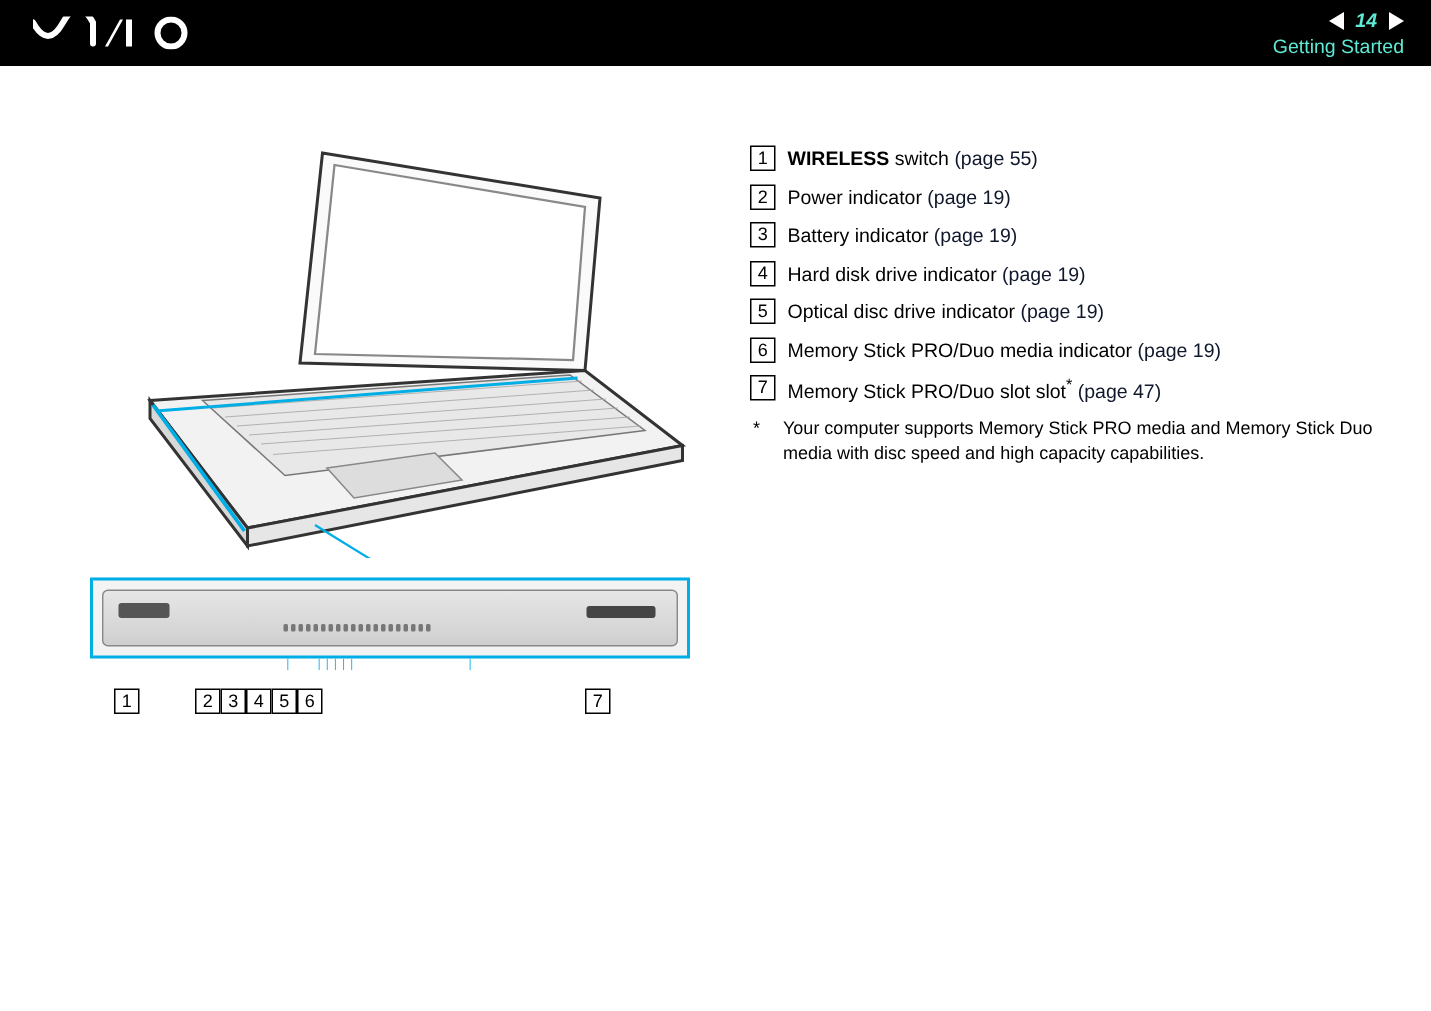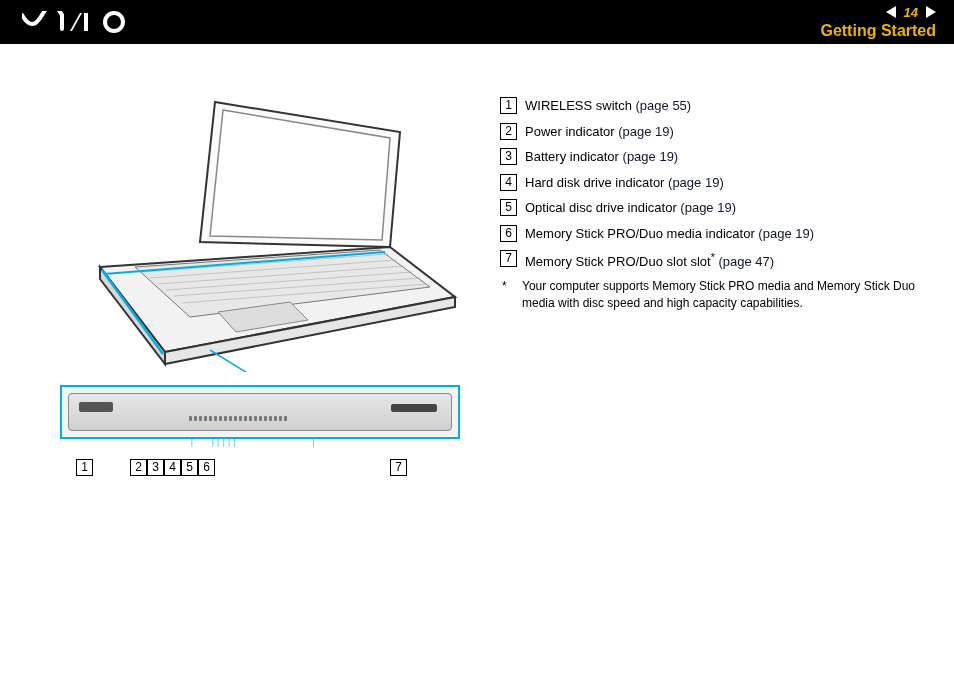--- a/index.html
+++ b/index.html
@@ -7,21 +7,21 @@
     font-family: Arial, Helvetica, sans-serif;
     font-size: 13px;
     color: #000;
     background: #fff;
     width: 954px;
     height: 674px;
     position: relative;
   }
   .header {
     background: #000;
-    color: #eab308;
+    color: #5eead4;
     height: 44px;
     display: flex;
     align-items: center;
     justify-content: space-between;
     padding: 0 18px 0 22px;
   }
   .logo {
     display: flex;
     align-items: center;
     gap: 4px;
@@ -42,21 +42,21 @@
     font-weight: bold;
     font-style: italic;
   }
   .page-controls .arrow {
     width: 0; height: 0;
     border-top: 6px solid transparent;
     border-bottom: 6px solid transparent;
   }
   .page-controls .arrow-left { border-right: 10px solid #fff; }
   .page-controls .arrow-right { border-left: 10px solid #fff; }
-  .section-title { font-weight: bold; font-size: 16px; }
+  .section-title { font-weight: normal; font-size: 13px; }
 
   .content {
     display: flex;
     padding: 48px 26px 0 60px;
     gap: 40px;
   }
   .illustration {
     flex: 0 0 400px;
   }
   .laptop-svg { width: 400px; margin-bottom: 10px; }
@@ -111,21 +111,21 @@
   }
   .legend-item {
     display: flex;
     align-items: flex-start;
     gap: 8px;
     margin-bottom: 6px;
     line-height: 1.5;
   }
   .legend-item .num-box { flex: 0 0 17px; margin-top: 1px; }
   .legend-item .text { flex: 1; }
-  .legend-item .bold { font-weight: normal; text-align: right; }
+  .legend-item .bold { font-weight: bold; text-align: right; }
   .pageref { color: #0f172a; }
   .footnote {
     display: flex;
     gap: 10px;
     margin-top: 4px;
     font-size: 12px;
     line-height: 1.4;
   }
   .footnote .star {
     flex: 0 0 12px;

